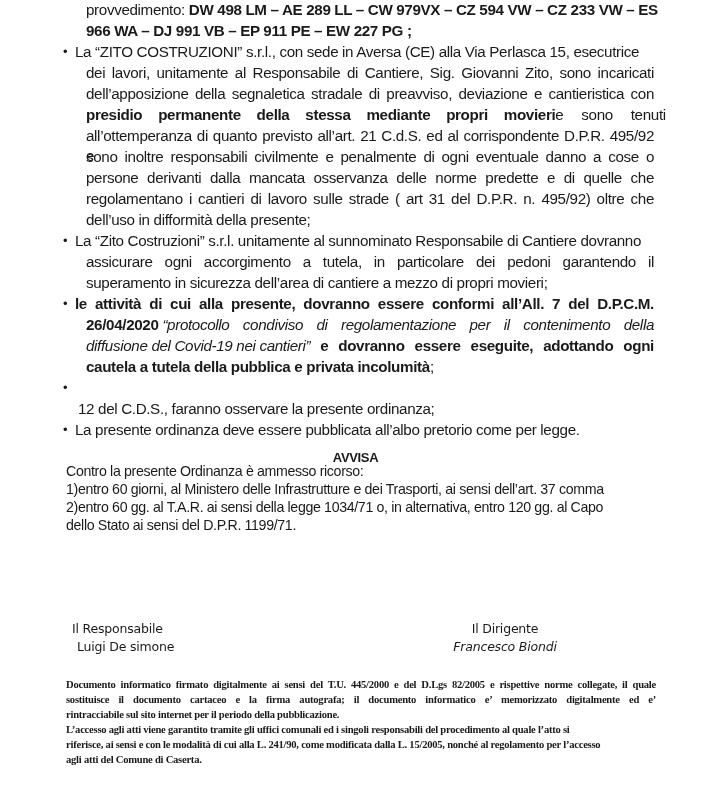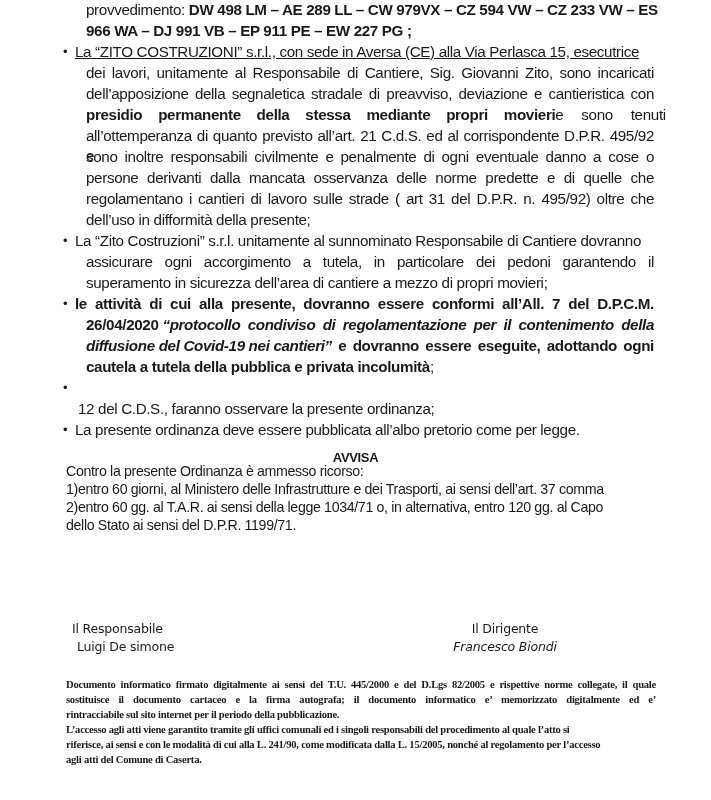--- a/index.html
+++ b/index.html
@@ -6,42 +6,42 @@
   body {
     width: 711px; height: 800px; overflow: hidden; position: relative;
     color: #1a1a1a;
     font-family: "Liberation Sans", sans-serif;
   }
   .page { position: absolute; left: 0; top: 0; width: 711px; height: 800px; }
   .narrow { font-family: "Liberation Sans", sans-serif; font-size: 15.2px; letter-spacing: -0.35px; }
   .line { position: absolute; white-space: nowrap; line-height: 20px; }
   .just { text-align: justify; text-align-last: justify; white-space: normal; }
   .b { font-weight: bold; }
-  .bi { font-weight: bold; font-style: italic; }
+  .bi { font-weight: normal; font-style: italic; }
   .bullet { position: absolute; font-size: 13px; line-height: 20px; }
   .body-block { left: 86px; width: 568px; }
   .heading { position: absolute; left: 0; width: 711px; text-align: center; font-weight: bold; font-size: 13px; line-height: 20px; }
   .sig { position: absolute; font-family: "DejaVu Sans", sans-serif; font-size: 12.5px; line-height: 18px; letter-spacing: -0.2px; }
   .footer { position: absolute; left: 66px; width: 590px; font-family: "Liberation Serif", serif; font-weight: bold; font-size: 10.6px; line-height: 15px; letter-spacing: -0.25px; }
   .footer .jl { display: block; text-align: justify; text-align-last: justify; }
   .footer .nl { display: block; }
   .recourse { position: absolute; left: 66px; font-size: 14.2px; line-height: 18px; letter-spacing: -0.35px; }
 </style>
 </head>
 <body>
 
 <div class="page narrow">
 
   <div class="line" style="left:86px; top:0px;">
     <span>provvedimento: </span><span class="b">DW 498 LM – AE 289 LL – CW 979VX – CZ 594 VW – CZ 233 VW – ES</span>
   </div>
   <div class="line b" style="left:86px; top:21px;">966 WA – DJ 991 VB – EP 911 PE – EW 227 PG ;</div>
 
   <span class="bullet" style="left:63px; top:42px;">•</span>
-  <div class="line" style="left:75px; top:42px;text-decoration:underline;">La “ZITO COSTRUZIONI” s.r.l., con sede in Aversa (CE) alla Via Perlasca 15, esecutrice</div>
+  <div class="line" style="left:75px; top:42px;">La “ZITO COSTRUZIONI” s.r.l., con sede in Aversa (CE) alla Via Perlasca 15, esecutrice</div>
   <div class="line just body-block" style="top:63px;">dei lavori, unitamente al Responsabile di Cantiere, Sig. Giovanni Zito, sono incaricati</div>
   <div class="line just body-block" style="top:84px;">dell’apposizione della segnaletica stradale di preavviso, deviazione e cantieristica con</div>
   <div class="line body-block" style="top:105px; display:flex; justify-content:space-between;">
     <span class="b" style="word-spacing:12px;">presidio permanente della stessa mediante propri movieri</span>
       <span style="word-spacing:14px;"> e sono tenuti</span>
   </div>
   <div class="line just body-block" style="top:126px;">all’ottemperanza di quanto previsto all’art. 21 C.d.S. ed al corrispondente D.P.R. 495/92 e</div>
   <div class="line just body-block" style="top:147px;">sono inoltre responsabili civilmente e penalmente di ogni eventuale danno a cose o</div>
   <div class="line just body-block" style="top:168px;">persone derivanti dalla mancata osservanza delle norme predette e di quelle che</div>
   <div class="line just body-block" style="top:189px;">regolamentano i cantieri di lavoro sulle strade ( art 31 del D.P.R. n. 495/92) oltre che</div>

